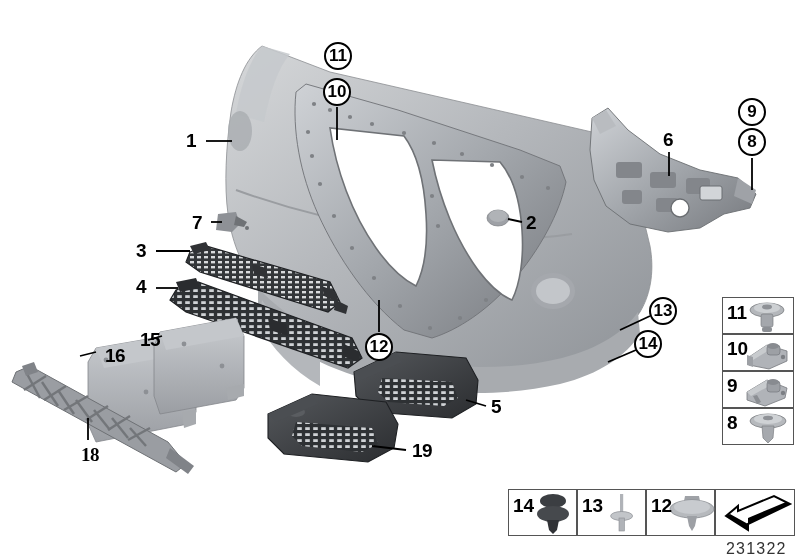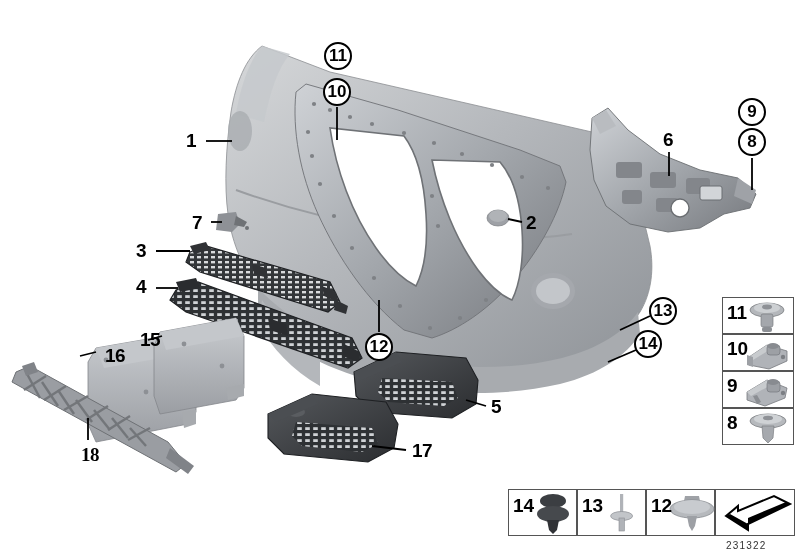--- a/index.html
+++ b/index.html
@@ -13,21 +13,21 @@
   .circ{position:absolute;width:28px;height:28px;border-radius:50%;
         border:2.4px solid #000;background:#fff;box-sizing:border-box;
         display:flex;align-items:center;justify-content:center;
         font-weight:bold;font-size:17px;color:#000;}
 
   
   .legend-cell{position:absolute;box-sizing:border-box;border:1.3px solid #555;
       background:#fff;}
   .legend-num{position:absolute;font-weight:bold;font-size:19px;color:#000;}
 
-  .drawno{position:absolute;font-size:10px;letter-spacing:1.2px;color:#333;
+  .drawno{position:absolute;font-size:16px;letter-spacing:1.2px;color:#333;
       font-family:"Liberation Sans",sans-serif;}
 
   svg{display:block;}
 </style>
 </head>
 <body>
 
 <div id="stage">
 
   <svg width="800" height="560" style="position:absolute;left:0;top:0;">
@@ -241,21 +241,21 @@
 
   <div class="lbl" style="left:186px;top:131px;">1</div>
   <div class="lbl" style="left:526px;top:213px;">2</div>
   <div class="lbl" style="left:136px;top:241px;">3</div>
   <div class="lbl" style="left:136px;top:277px;">4</div>
   <div class="lbl" style="left:491px;top:397px;">5</div>
   <div class="lbl" style="left:663px;top:130px;">6</div>
   <div class="lbl" style="left:192px;top:213px;">7</div>
   <div class="lbl" style="left:140px;top:330px;">15</div>
   <div class="lbl" style="left:57px;top:346px;margin-left:48px;">16</div>
-  <div class="lbl" style="left:412px;top:441px;">17</div>
+  <div class="lbl" style="left:412px;top:441px;">19</div>
   <div class="lbl" style="left:81px;top:445px;font-family:Liberation Serif, serif;">18</div>
 
   <div class="circ" style="left:324px;top:42px;">11</div>
   <div class="circ" style="left:323px;top:78px;">10</div>
   <div class="circ" style="left:738px;top:98px;">9</div>
   <div class="circ" style="left:738px;top:128px;">8</div>
   <div class="circ" style="left:365px;top:333px;">12</div>
   <div class="circ" style="left:649px;top:297px;">13</div>
   <div class="circ" style="left:634px;top:330px;">14</div>
 

